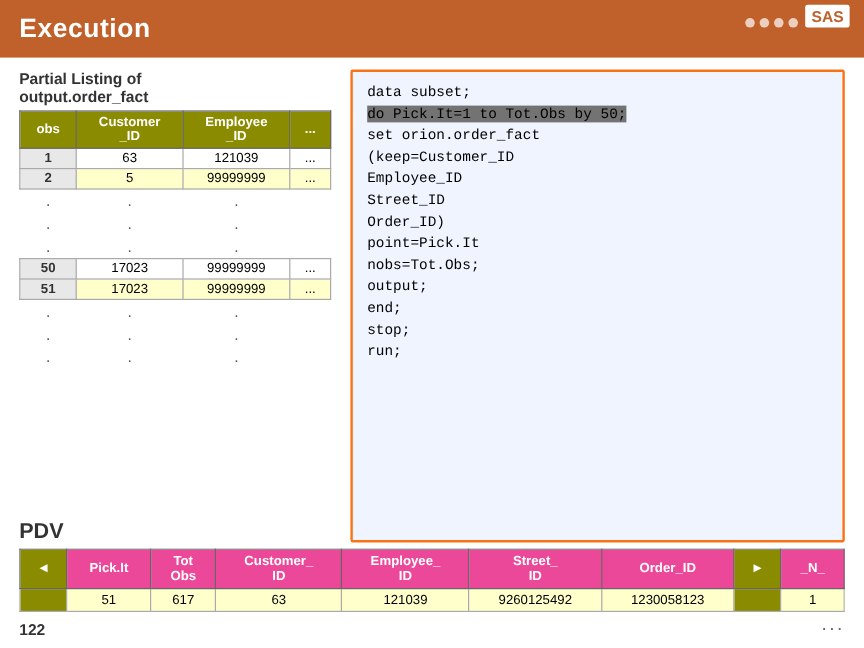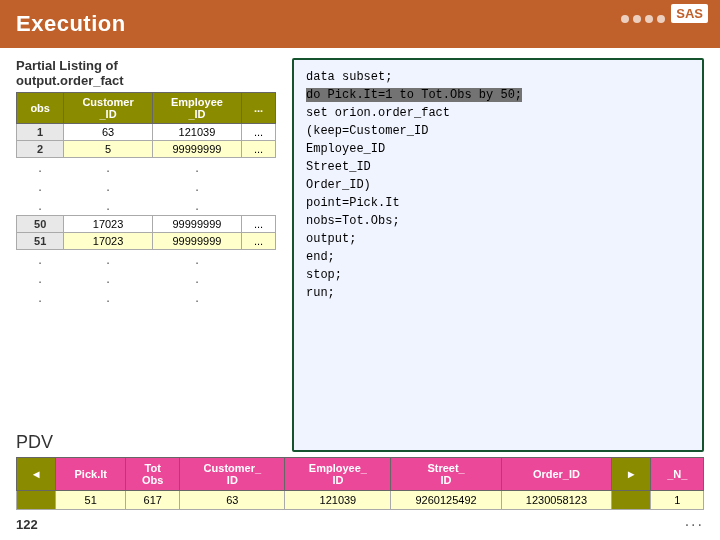--- a/index.html
+++ b/index.html
@@ -101,21 +101,21 @@
     .obs-col {
       background: #e8e8e8 !important;
       color: #333;
       font-weight: bold;
     }
 
     
     .right-panel {
       flex: 1;
       background: #f0f4ff;
-      border: 2px solid #14532d;
+      border: 2px solid #f97316;
       border-radius: 2px;
       padding: 8px 12px;
       font-family: 'Courier New', monospace;
       font-size: 12px;
       color: #000;
       line-height: 1.5;
     }
     .code-highlight {
       background: #737373;
       display: inline;
@@ -124,21 +124,21 @@
     
     .pdv-section {
       position: absolute;
       bottom: 30px;
       left: 0;
       right: 0;
       padding: 0 16px;
     }
     .pdv-title {
       font-size: 18px;
-      font-weight: normal;
+      font-weight: bold;
       color: #333;
       margin-bottom: 4px;
     }
     .pdv-table-wrapper {
       overflow: hidden;
     }
     .pdv-table {
       border-collapse: collapse;
       font-size: 12px;
       width: 100%;

